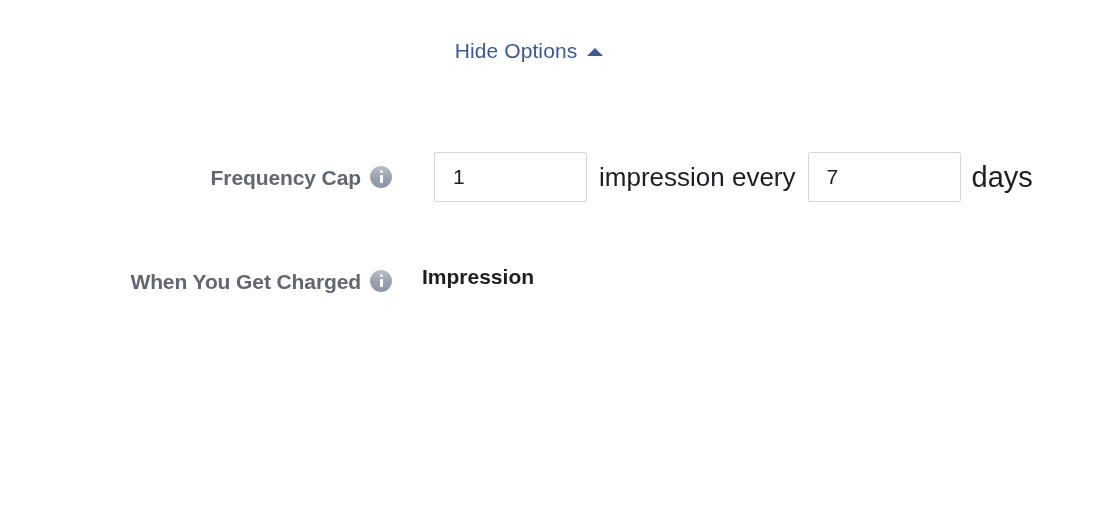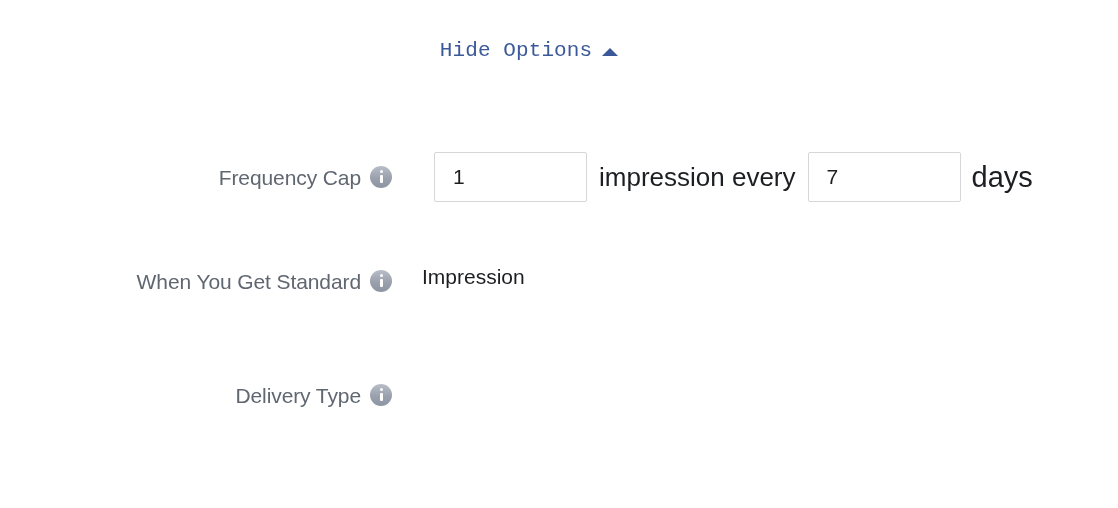--- a/index.html
+++ b/index.html
@@ -36,21 +36,20 @@
     gap: 10px;
     color: #3b5998;
     font-size: 21px;
     font-weight: 400;
     letter-spacing: 0.1px;
     cursor: pointer;
     text-decoration: none;
     line-height: 1;
     
     transform: translateX(-30px);
-    font-family: Liberation Mono, monospace;
   }
   .toggle-label { color: #3b5998; }
   .caret-up {
     width: 0;
     height: 0;
     border-left: 8px solid transparent;
     border-right: 8px solid transparent;
     border-bottom: 8px solid #3b5998;
     display: inline-block;
     position: relative;
@@ -83,21 +82,21 @@
     gap: 9px;
     padding-right: 0;
     box-sizing: border-box;
     height: 30px;
   }
   .row-frequency .label-cell { height: 50px; }
 
   .label-text {
     color: #606770;
     font-size: 21px;
-    font-weight: normal;
+    font-weight: bold;
     letter-spacing: -0.1px;
     white-space: nowrap;
     line-height: 1;
   }
 
   .info-icon {
     flex: 0 0 auto;
     width: 22px;
     height: 22px;
     border-radius: 50%;
@@ -136,21 +135,21 @@
     align-items: center;
     gap: 0;
     padding-left: 30px;
     box-sizing: border-box;
   }
   .row-frequency .value-cell { padding-left: 42px; height: 50px; }
 
   .value-text {
     color: #1c1e21;
     font-size: 21px;
-    font-weight: 400;
+    font-weight: 700;
     white-space: nowrap;
     line-height: 1;
   }
 
   .num-input {
     width: 153px;
     height: 50px;
     box-sizing: border-box;
     border: 1px solid #d6d6d9;
     border-radius: 2px;
@@ -199,29 +198,25 @@
       <div class="value-cell">
         <input class="num-input" type="text" value="1" style="">
         <span class="mid-text">impression every</span>
         <input class="num-input" type="text" value="7" style="">
         <span class="unit-text">days</span>
       </div>
     </div>
 
     <div class="row row-charged">
       <div class="label-cell">
-        <span class="label-text">When You Get Standard</span>
+        <span class="label-text">When You Get Charged</span>
         <span class="info-icon"></span>
       </div>
       <div class="value-cell">
         <span class="value-text">Impression</span>
       </div>
     </div>
 
     <div class="row row-delivery">
-      <div class="label-cell">
-        <span class="label-text">Delivery Type</span>
-        <span class="info-icon"></span>
-      </div>
     </div>
 
   </div>
 </div>
 
 </body></html>

